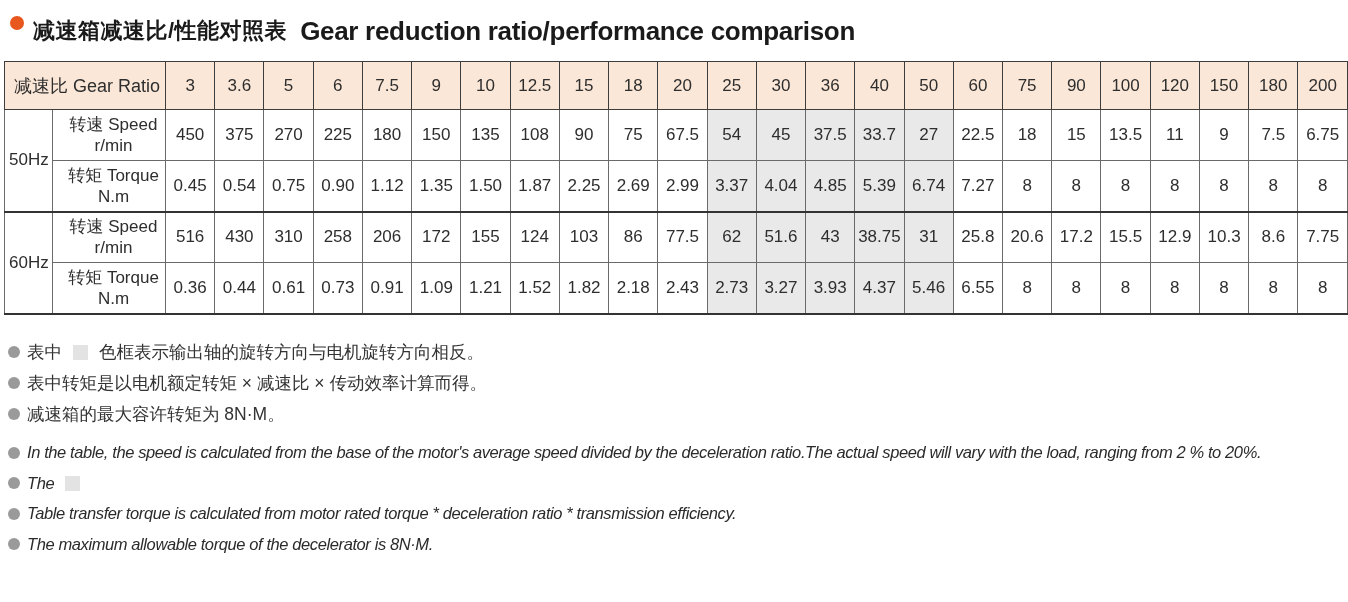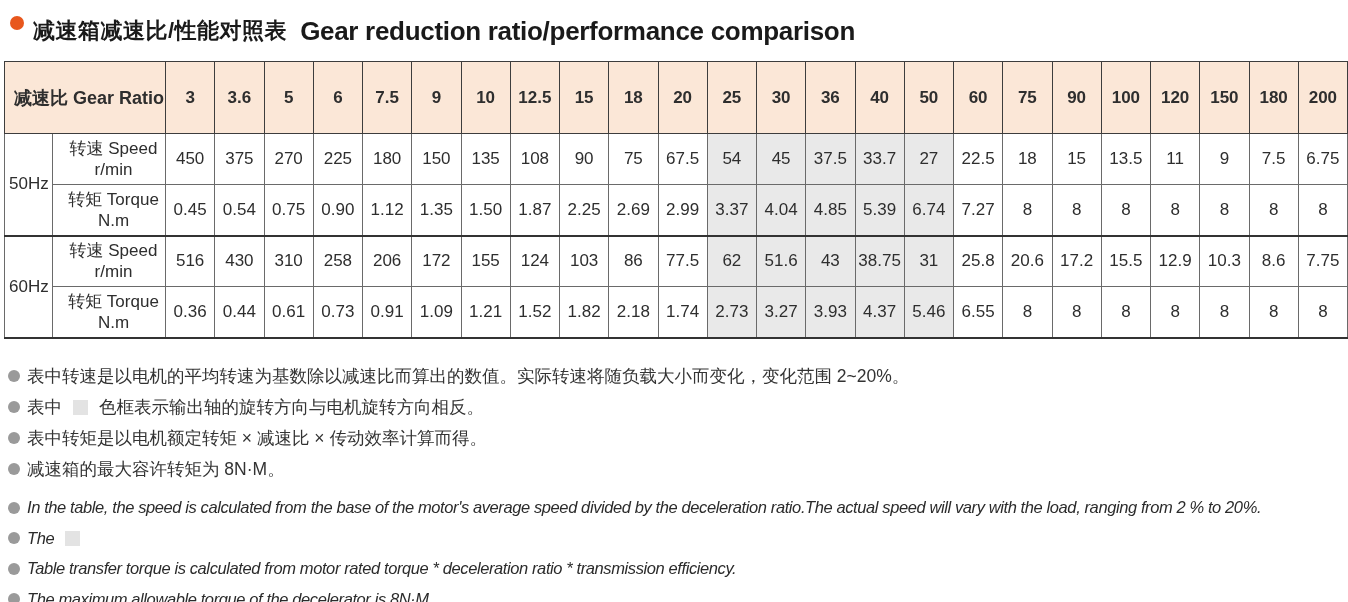--- a/index.html
+++ b/index.html
@@ -44,23 +44,22 @@
     border:1px solid var(--grid);
     text-align:center;
     vertical-align:middle;
     font-weight:normal;
     color:#2e2e2e;
     padding:0;
     overflow:hidden;
   }
   table.perf thead th{
     background:var(--header-bg);
-    height:72px;
+    height:48px;
     border-color:#3d3d3d;
-    font-weight:bold;
   }
   table.perf thead th.ratio-label{
     text-align:left;padding-left:9px;font-size:18px;
   }
   table.perf tbody tr{height:51px;}
   table.perf tbody td.rev{background:var(--rev-bg);}
   th.freq-cell{
     text-align:left !important;
     padding-left:4px !important;
     font-size:17px;
@@ -232,21 +231,21 @@
           <td>0.36</td>
           <td>0.44</td>
           <td>0.61</td>
           <td>0.73</td>
           <td>0.91</td>
           <td>1.09</td>
           <td>1.21</td>
           <td>1.52</td>
           <td>1.82</td>
           <td>2.18</td>
-          <td>1.74</td>
+          <td>2.43</td>
           <td class="rev">2.73</td>
           <td class="rev">3.27</td>
           <td class="rev">3.93</td>
           <td class="rev">4.37</td>
           <td class="rev">5.46</td>
           <td>6.55</td>
           <td>8</td>
           <td>8</td>
           <td>8</td>
           <td>8</td>
@@ -254,24 +253,20 @@
           <td>8</td>
           <td>8</td>
         </tr>
       </tbody>
   </table>
 
   <div class="notes">
     <div id="notes-cn" class="notes-cn">
         <div class="note-line cn">
           <span class="bullet"></span>
-          <span>表中转速是以电机的平均转速为基数除以减速比而算出的数值。实际转速将随负载大小而变化，变化范围 2~20%。</span>
-        </div>
-        <div class="note-line cn">
-          <span class="bullet"></span>
           <span>表中</span>
           <span class="swatch"></span>
           <span>色框表示输出轴的旋转方向与电机旋转方向相反。</span>
         </div>
         <div class="note-line cn">
           <span class="bullet"></span>
           <span>表中转矩是以电机额定转矩 × 减速比 × 传动效率计算而得。</span>
         </div>
         <div class="note-line cn">
           <span class="bullet"></span>

